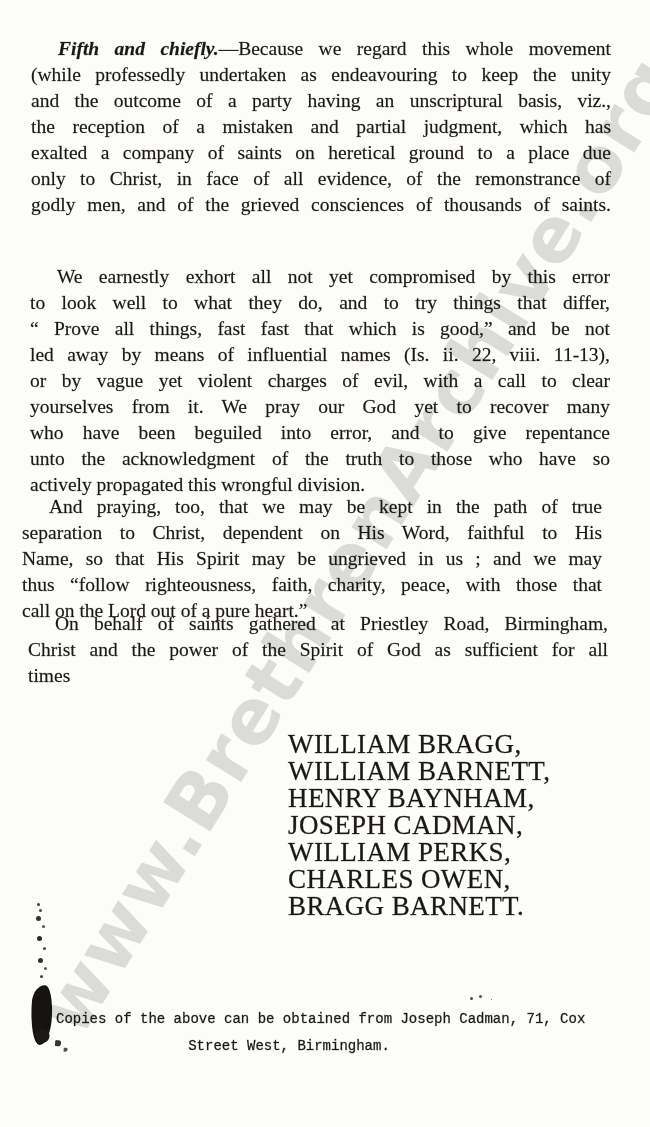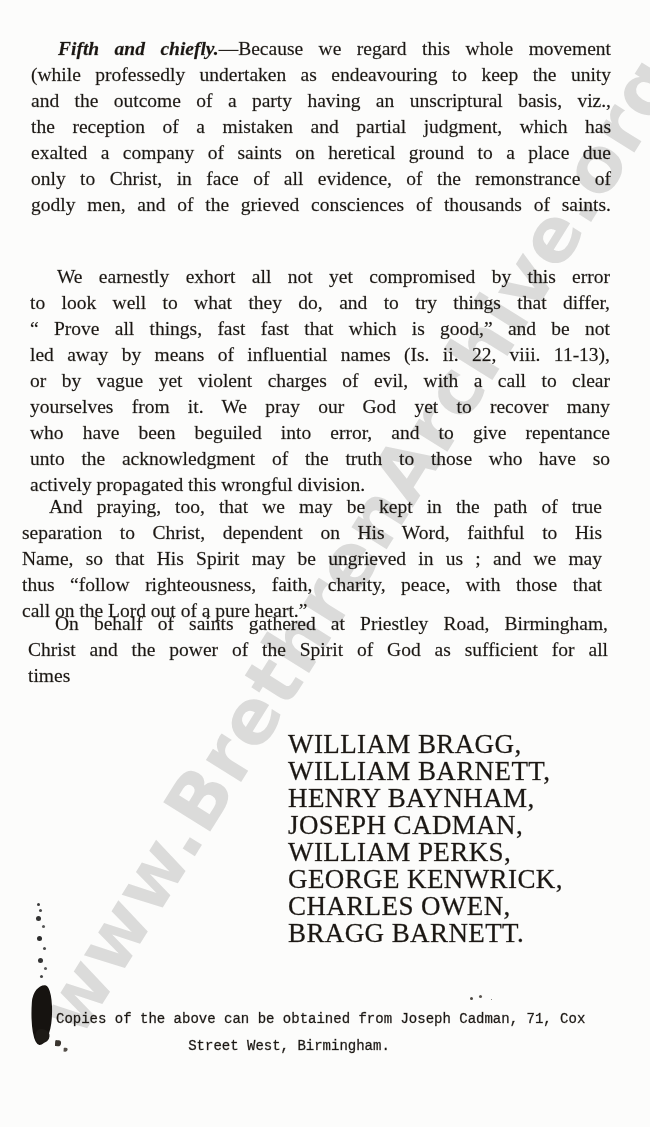--- a/index.html
+++ b/index.html
@@ -168,21 +168,20 @@
       <div class="line jl">Christ and the power of the Spirit of God as sufficient for all</div>
       <div class="line fl">times</div>
     </div>
 
     <div class="names">
       <div class="line">WILLIAM BRAGG,</div>
       <div class="line">WILLIAM BARNETT,</div>
       <div class="line">HENRY BAYNHAM,</div>
       <div class="line">JOSEPH CADMAN,</div>
       <div class="line">WILLIAM PERKS,</div>
-      <div class="line">GEORGE KENWRICK,</div>
       <div class="line">CHARLES OWEN,</div>
       <div class="line">BRAGG BARNETT.</div>
     </div>
 
     <div class="footer">
       <div class="line jl">Copies of the above can be obtained from Joseph Cadman, 71, Cox</div>
       <div class="line c">Street West, Birmingham.</div>
     </div>
 
   </div>

